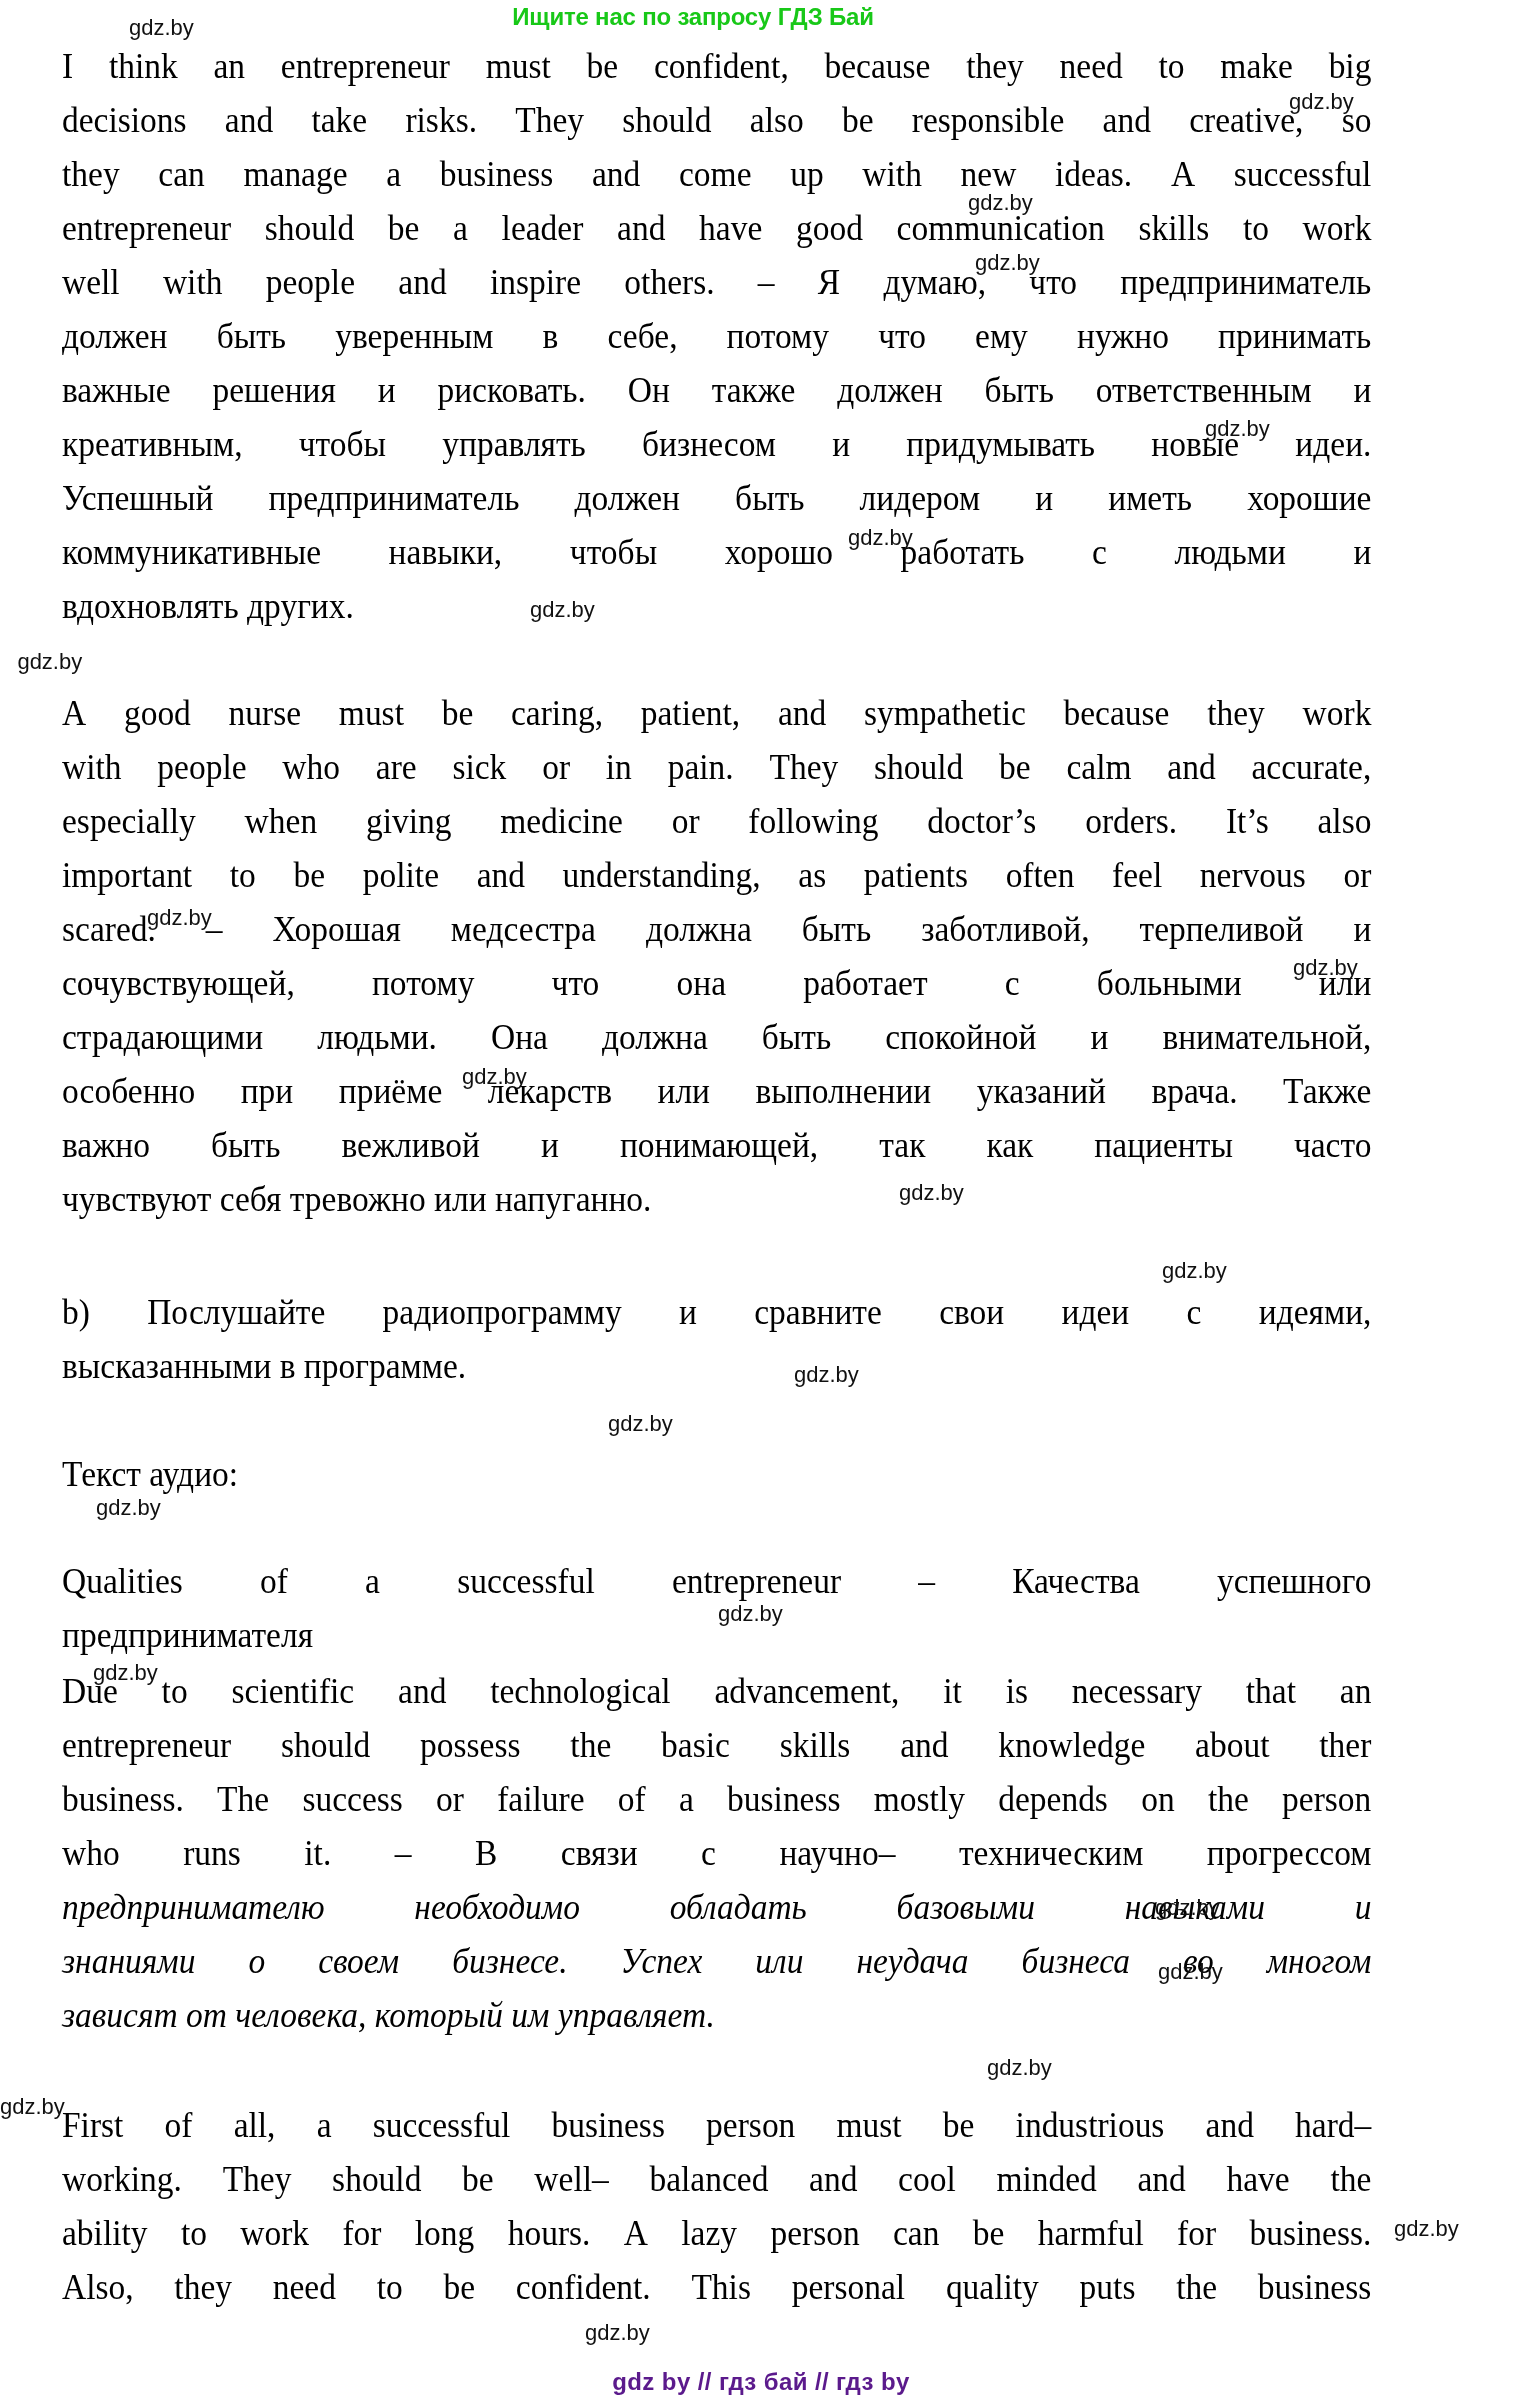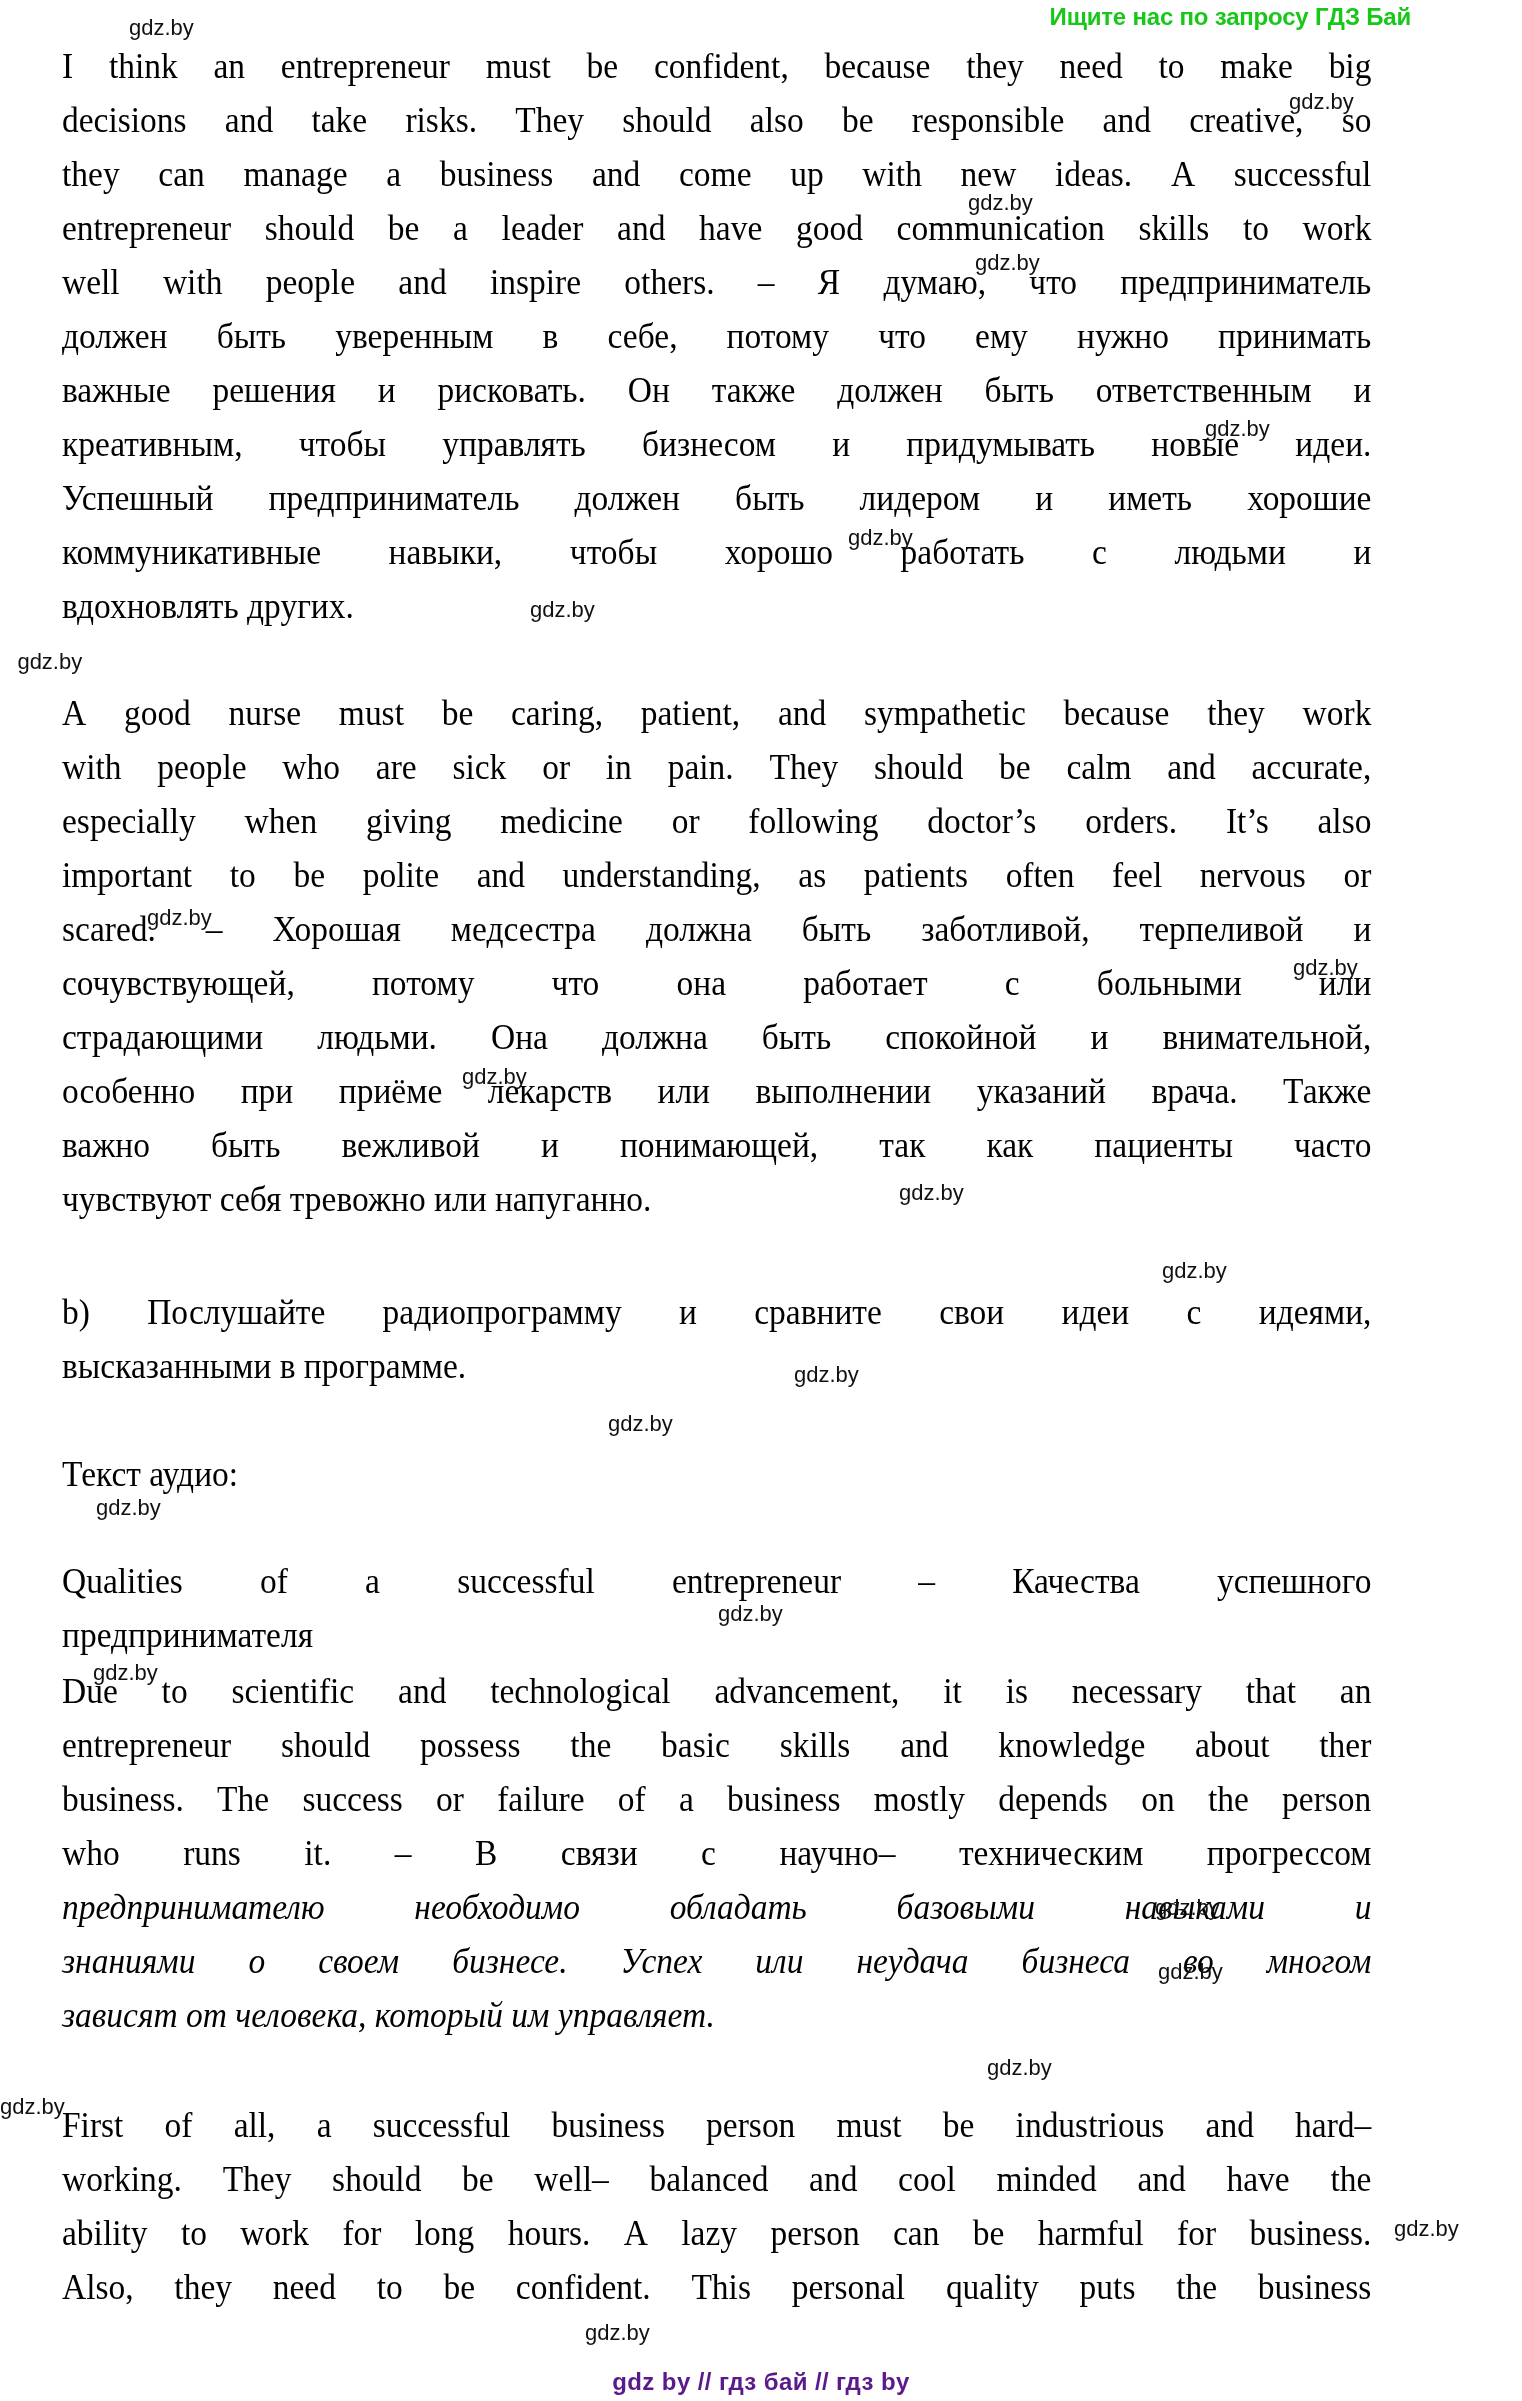--- a/index.html
+++ b/index.html
@@ -15,28 +15,27 @@
     font-family: "Liberation Serif", "DejaVu Serif", serif;
     color: #000000;
   }
 
   
   .promo-header {
     position: absolute;
     top: 3.2px;
     left: 0;
     width: 1386px;
-    text-align: right;
+    text-align: center;
     font-family: "Liberation Sans", "DejaVu Sans", sans-serif;
     font-weight: bold;
     font-size: 24px;
     color: #18c818;
     letter-spacing: -0.2px;
     white-space: nowrap;
-    margin-left: 25px;
   }
 
   
   .promo-footer {
     position: absolute;
     bottom: 4.7px;
     left: 0;
     width: 1522px;
     text-align: center;
     font-family: "Liberation Sans", "DejaVu Sans", sans-serif;

